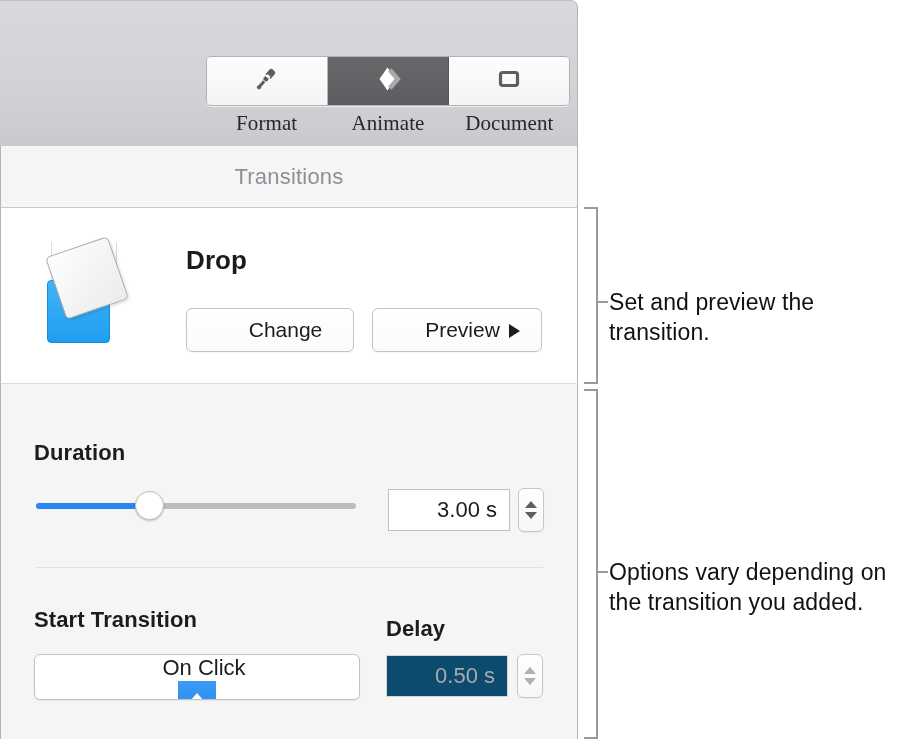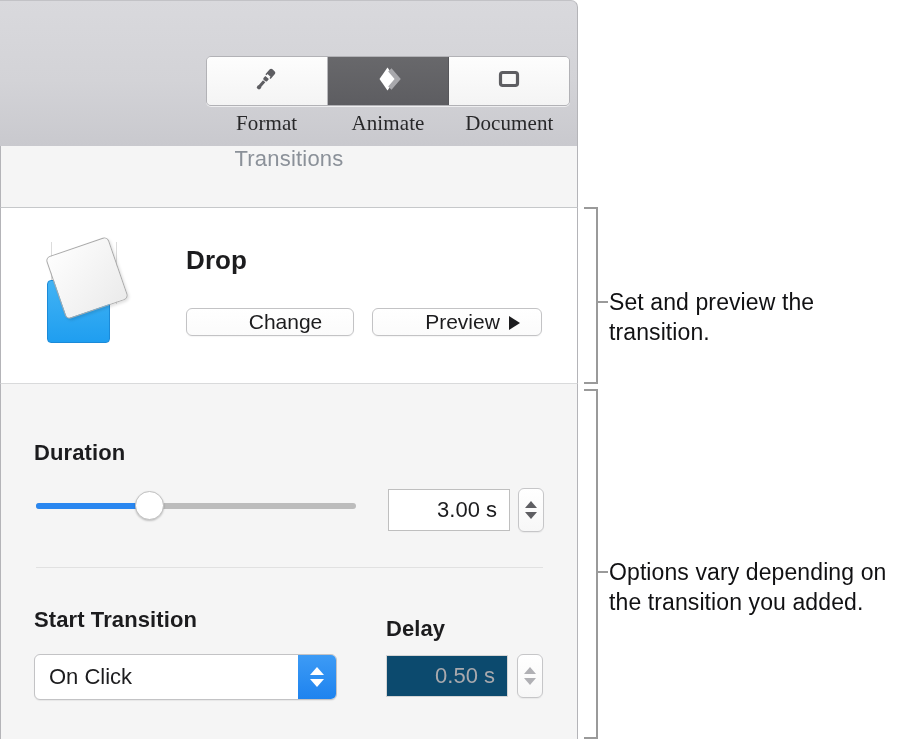--- a/index.html
+++ b/index.html
@@ -91,21 +91,21 @@
     left: 0;
     top: 146px;
     width: 578px;
     height: 62px;
     background: #f5f5f5;
     border-right: 1px solid #b4b4b8;
     border-bottom: 1px solid #c6c8ca;
     border-left: 1px solid #b4b4b8;
     box-sizing: border-box;
     display: flex;
-    align-items: flex-start;
+    align-items: center;
     justify-content: center;
   }
   #title-bar .title-text {
     font-size: 22px;
     color: #8b9199;
     letter-spacing: 0.2px;
   }
 
   
   #transition-section {
@@ -169,21 +169,21 @@
     left: 186px;
     top: 245px;
     font-size: 26px;
     font-weight: bold;
     color: #1c1c1e;
     letter-spacing: 0.1px;
   }
 
   .push-btn {
     position: absolute;
-    height: 28px;
+    height: 44px;
     background: linear-gradient(to bottom, #ffffff 0%, #fbfbfb 100%);
     border: 1px solid #c3c3c5;
     border-radius: 6px;
     display: flex;
     align-items: center;
     justify-content: center;
     font-size: 21px;
     color: #1c1c1e;
     box-shadow: 0 1px 1px rgba(0,0,0,0.045);
     cursor: default;
@@ -317,31 +317,32 @@
     border-top: 7px solid #5e5e62;
   }
   .stepper.disabled .chev-up { border-bottom-color: #b0b0b4; }
   .stepper.disabled .chev-down { border-top-color: #b0b0b4; }
 
   
   #start-popup {
     position: absolute;
     left: 34px;
     top: 654px;
-    width: 303px;
+    width: 326px;
     height: 46px;
     background: #ffffff;
     border: 1px solid #c3c3c5;
     border-radius: 6px;
     box-shadow: 0 1px 1px rgba(0,0,0,0.06);
     box-sizing: border-box;
     display: flex;
     align-items: center;
     cursor: default;
     overflow: hidden;
+    flex-direction: column;
   }
   #start-popup-value {
     flex: 1 1 auto;
     padding-left: 14px;
     font-size: 22px;
     color: #1c1c1e;
   }
   #start-popup-arrows {
     width: 38px;
     height: 100%;

